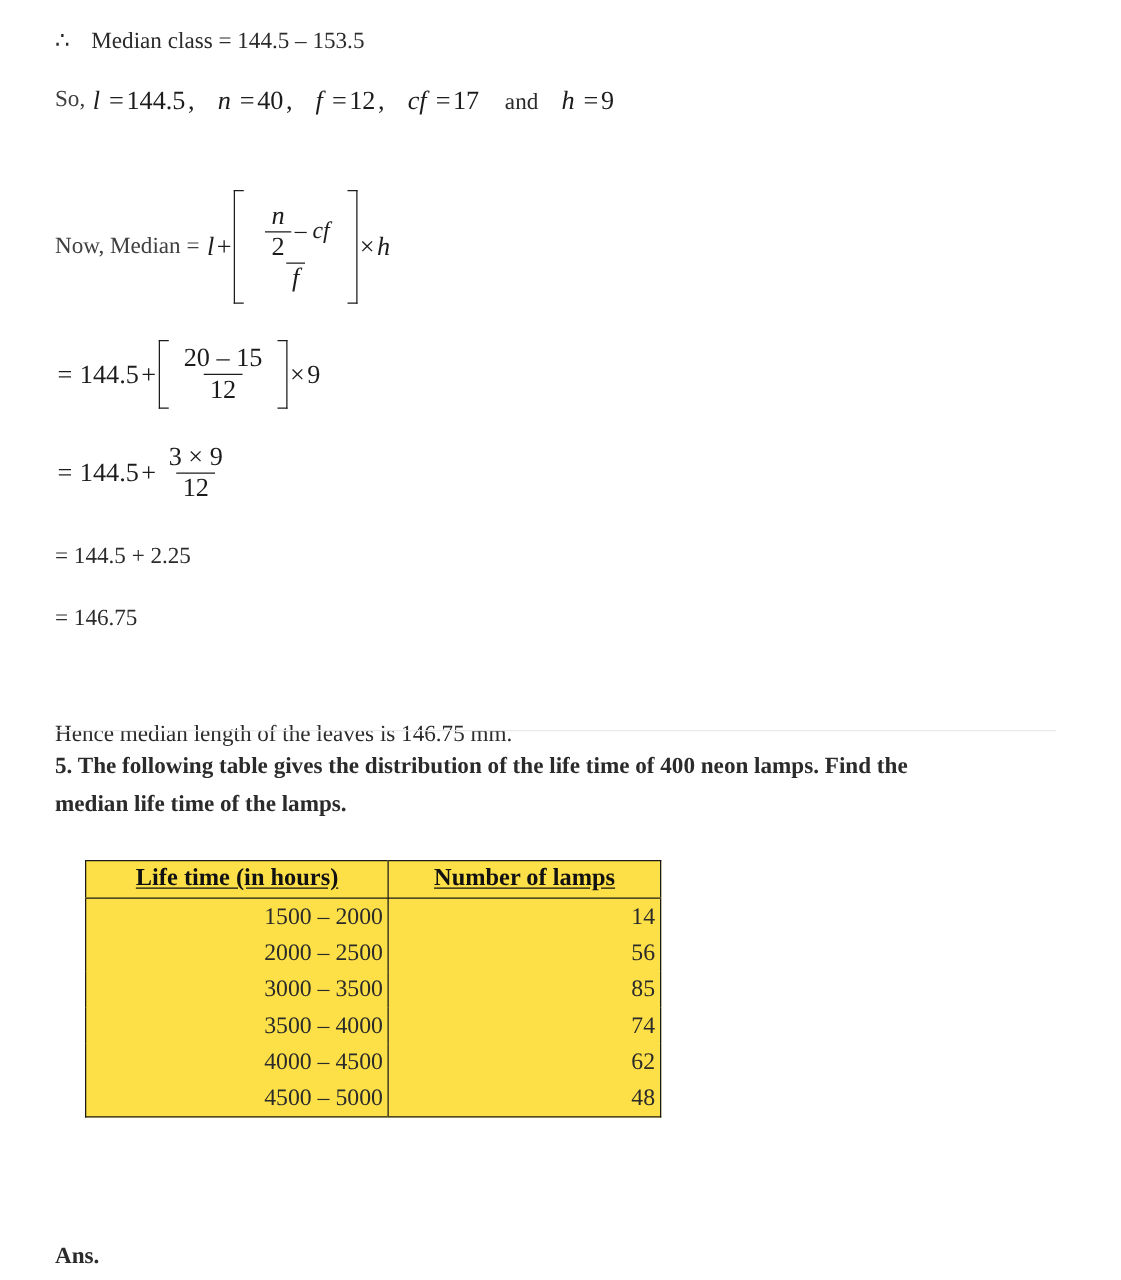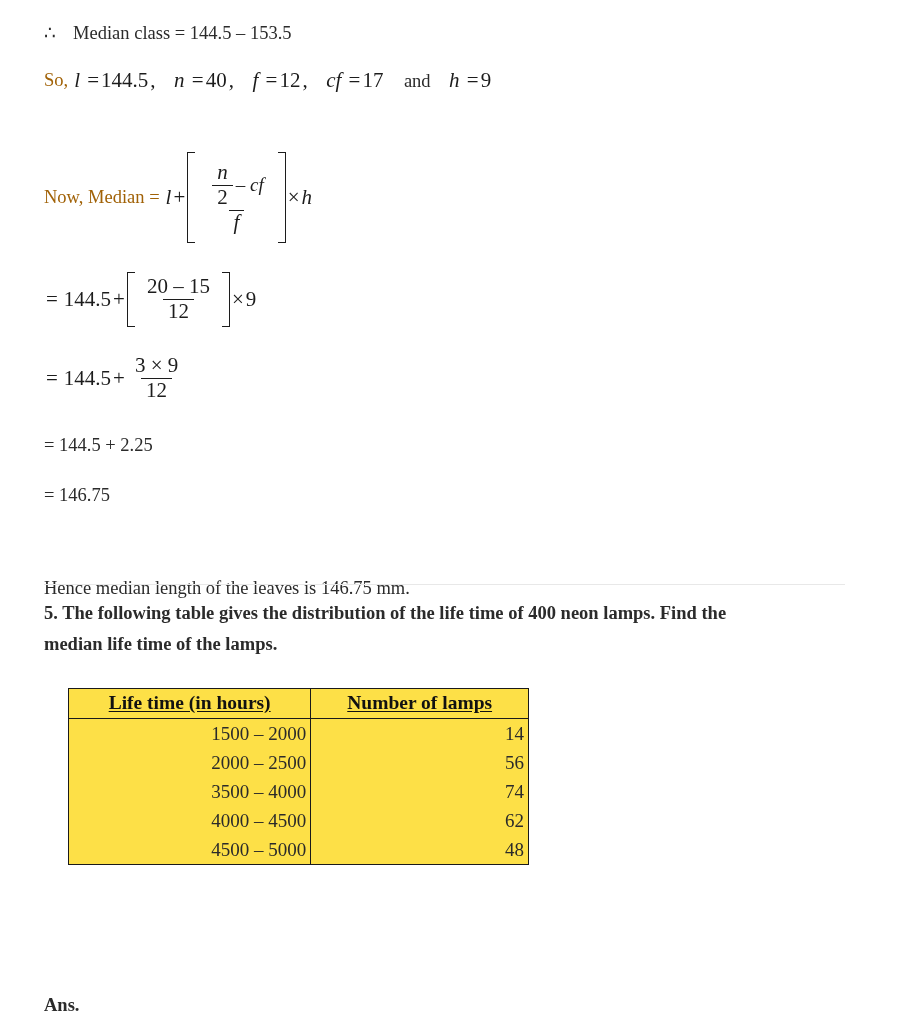--- a/index.html
+++ b/index.html
@@ -96,21 +96,21 @@
 
   .eqrow {
     position: absolute;
     left: 44px;
     display: flex;
     align-items: center;
     white-space: nowrap;
   }
   .eqlabel {
     font-size: 18.5px;
-    color: #a16207;
+    color: #404040;
     margin-right: 6px;
   }
 
   
   .divider {
     position: absolute;
     left: 44px;
     width: 801px;
     height: 1px;
     background: #e8e8e8;
@@ -267,20 +267,24 @@
     <tbody>
       <tr>
         <td class="col-interval">1500 – 2000</td>
         <td class="col-count">14</td>
       </tr>
       <tr>
         <td class="col-interval">2000 – 2500</td>
         <td class="col-count">56</td>
       </tr>
       <tr>
+        <td class="col-interval">3000 – 3500</td>
+        <td class="col-count">85</td>
+      </tr>
+      <tr>
         <td class="col-interval">3500 – 4000</td>
         <td class="col-count">74</td>
       </tr>
       <tr>
         <td class="col-interval">4000 – 4500</td>
         <td class="col-count">62</td>
       </tr>
       <tr>
         <td class="col-interval">4500 – 5000</td>
         <td class="col-count">48</td>

